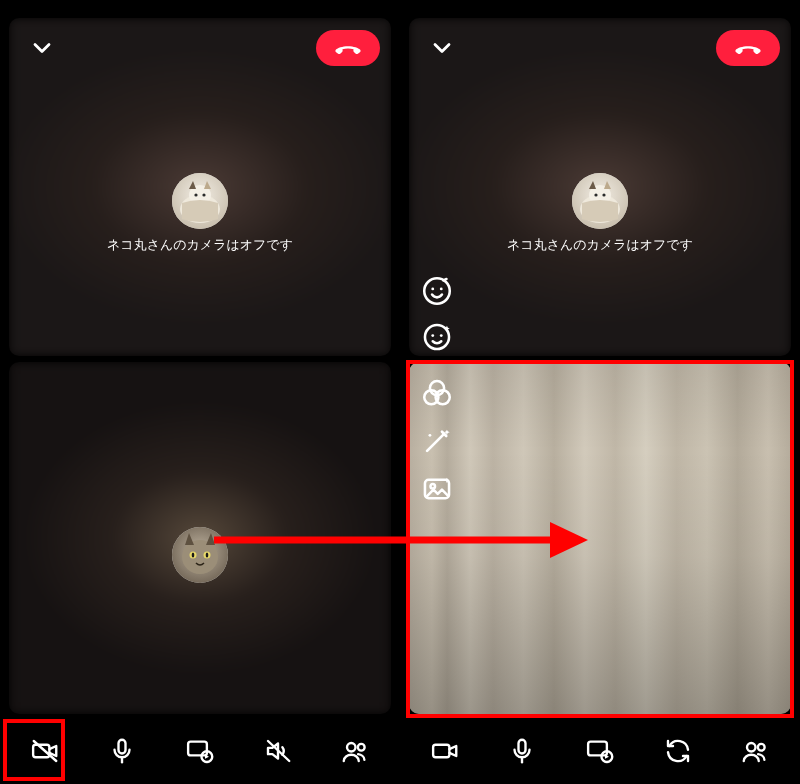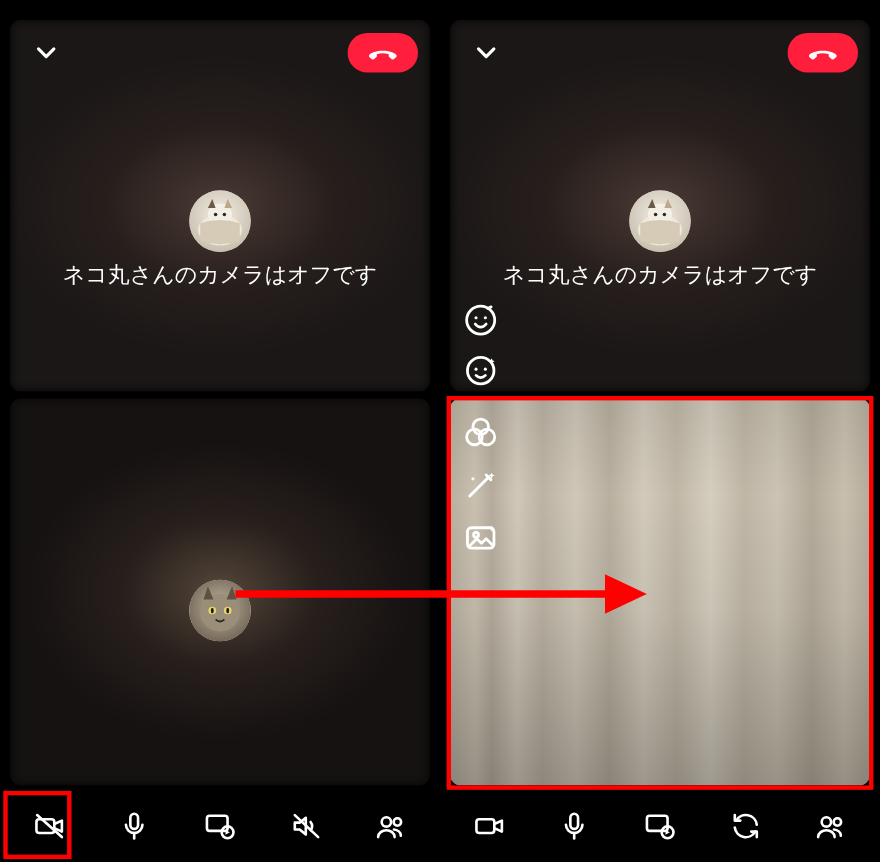--- a/index.html
+++ b/index.html
@@ -17,21 +17,21 @@
       radial-gradient(ellipse 70% 55% at 50% 50%, rgba(135,105,95,0.55) 0%, rgba(70,55,50,0.55) 40%, rgba(28,24,24,0.95) 75%);
     filter: blur(5px);
   }
   .blur-bg.alt {
     background:
       radial-gradient(ellipse 60% 50% at 50% 50%, rgba(155,130,105,0.55) 0%, rgba(78,62,55,0.5) 38%, rgba(22,18,18,0.98) 78%);
   }
   .avatar { position: absolute; left: 50%; top: 155px; width: 56px; height: 56px; margin-left: -28px; border-radius: 50%; overflow: hidden; background: #ccc; }
   .avatar.center2 { top: 165px; }
   .avatar svg { width: 100%; height: 100%; display: block; }
-  .status-text { position: absolute; top: 218px; left: 0; width: 100%; text-align: center; color: #fff; font-size: 20px; font-weight: 400; }
+  .status-text { position: absolute; top: 218px; left: 0; width: 100%; text-align: center; color: #fff; font-size: 13px; font-weight: 400; }
 
   
   .chevron { position: absolute; top: 34px; left: 28px; width: 28px; height: 28px; color: #fff; z-index: 10; cursor: pointer; }
   .hangup { position: absolute; top: 30px; right: 20px; width: 64px; height: 36px; background: #ff1f3d; border-radius: 20px; display: flex; align-items: center; justify-content: center; z-index: 10; cursor: pointer; }
   .hangup svg { width: 30px; height: 30px; fill: #fff; }
 
   
   .toolbar { position: absolute; bottom: 0; left: 0; width: 400px; height: 66px; background: #000; display: flex; align-items: center; justify-content: space-around; padding: 0 6px; }
   .tbtn { width: 56px; height: 56px; display: flex; align-items: center; justify-content: center; color: #fff; cursor: pointer; }
   .tbtn svg { width: 30px; height: 30px; }

